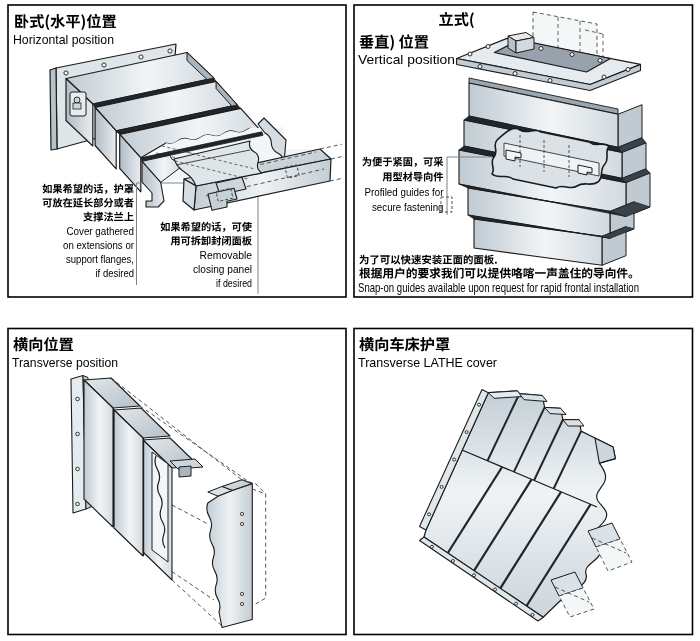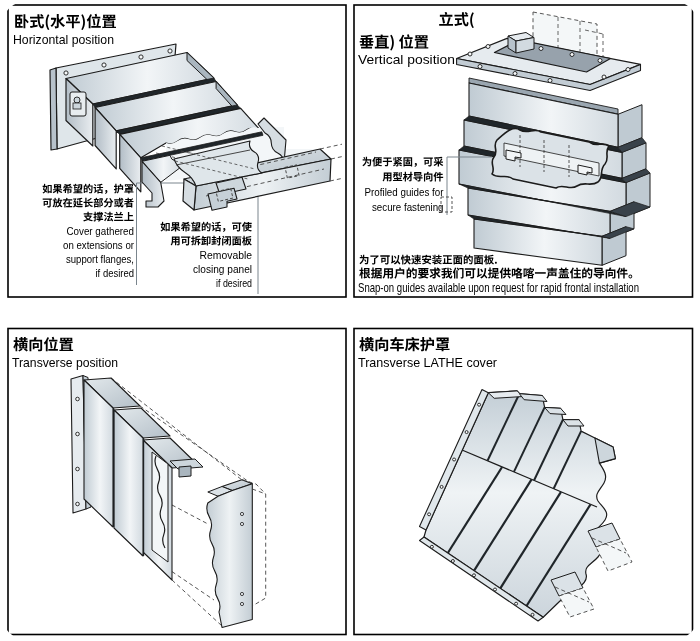--- a/index.html
+++ b/index.html
@@ -1,14 +1,14 @@
 <!DOCTYPE html>
 <html><head><meta charset="utf-8"><style>
 html,body{margin:0;padding:0;background:#fff;}
-#page{position:relative;width:700px;height:641px;background:#fff;overflow:hidden;border-radius:30px;}
+#page{position:relative;width:700px;height:641px;background:#fff;overflow:hidden;}
 </style></head><body>
 <div id="page">
 <svg width="700" height="641" viewBox="0 0 700 641">
 <defs>
 <linearGradient id="gt2" x1="0" y1="0" x2="1" y2="0">
  <stop offset="0" stop-color="#c0cbd3"></stop>
           <stop offset="0.55" stop-color="#f2f5f7"></stop>
           <stop offset="1" stop-color="#d2dae0"></stop>
 </linearGradient>
 <linearGradient id="gw" x1="0" y1="0" x2="1" y2="0">

